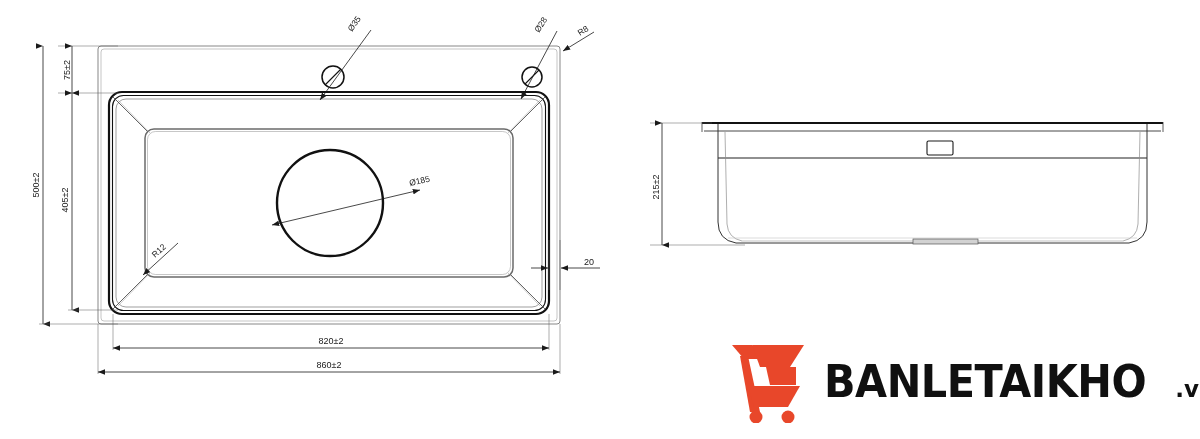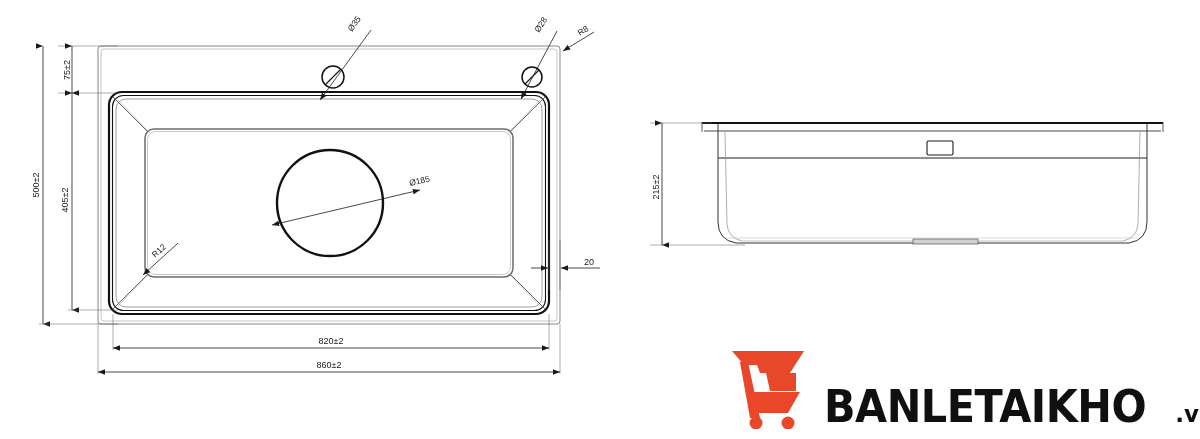--- a/index.html
+++ b/index.html
@@ -37,21 +37,21 @@
     fill: #1a1a1a;
   }
   
   #logo {
     position: absolute;
     left: 730px;
     top: 333px;
     width: 450px;
     height: 96px;
     display: flex;
-    align-items: flex-end;
+    align-items: center;
   }
   #cart-icon {
     width: 78px;
     height: 84px;
     flex: 0 0 auto;
     margin-right: 16px;
   }
   #wordmark {
     display: flex;
     align-items: baseline;

